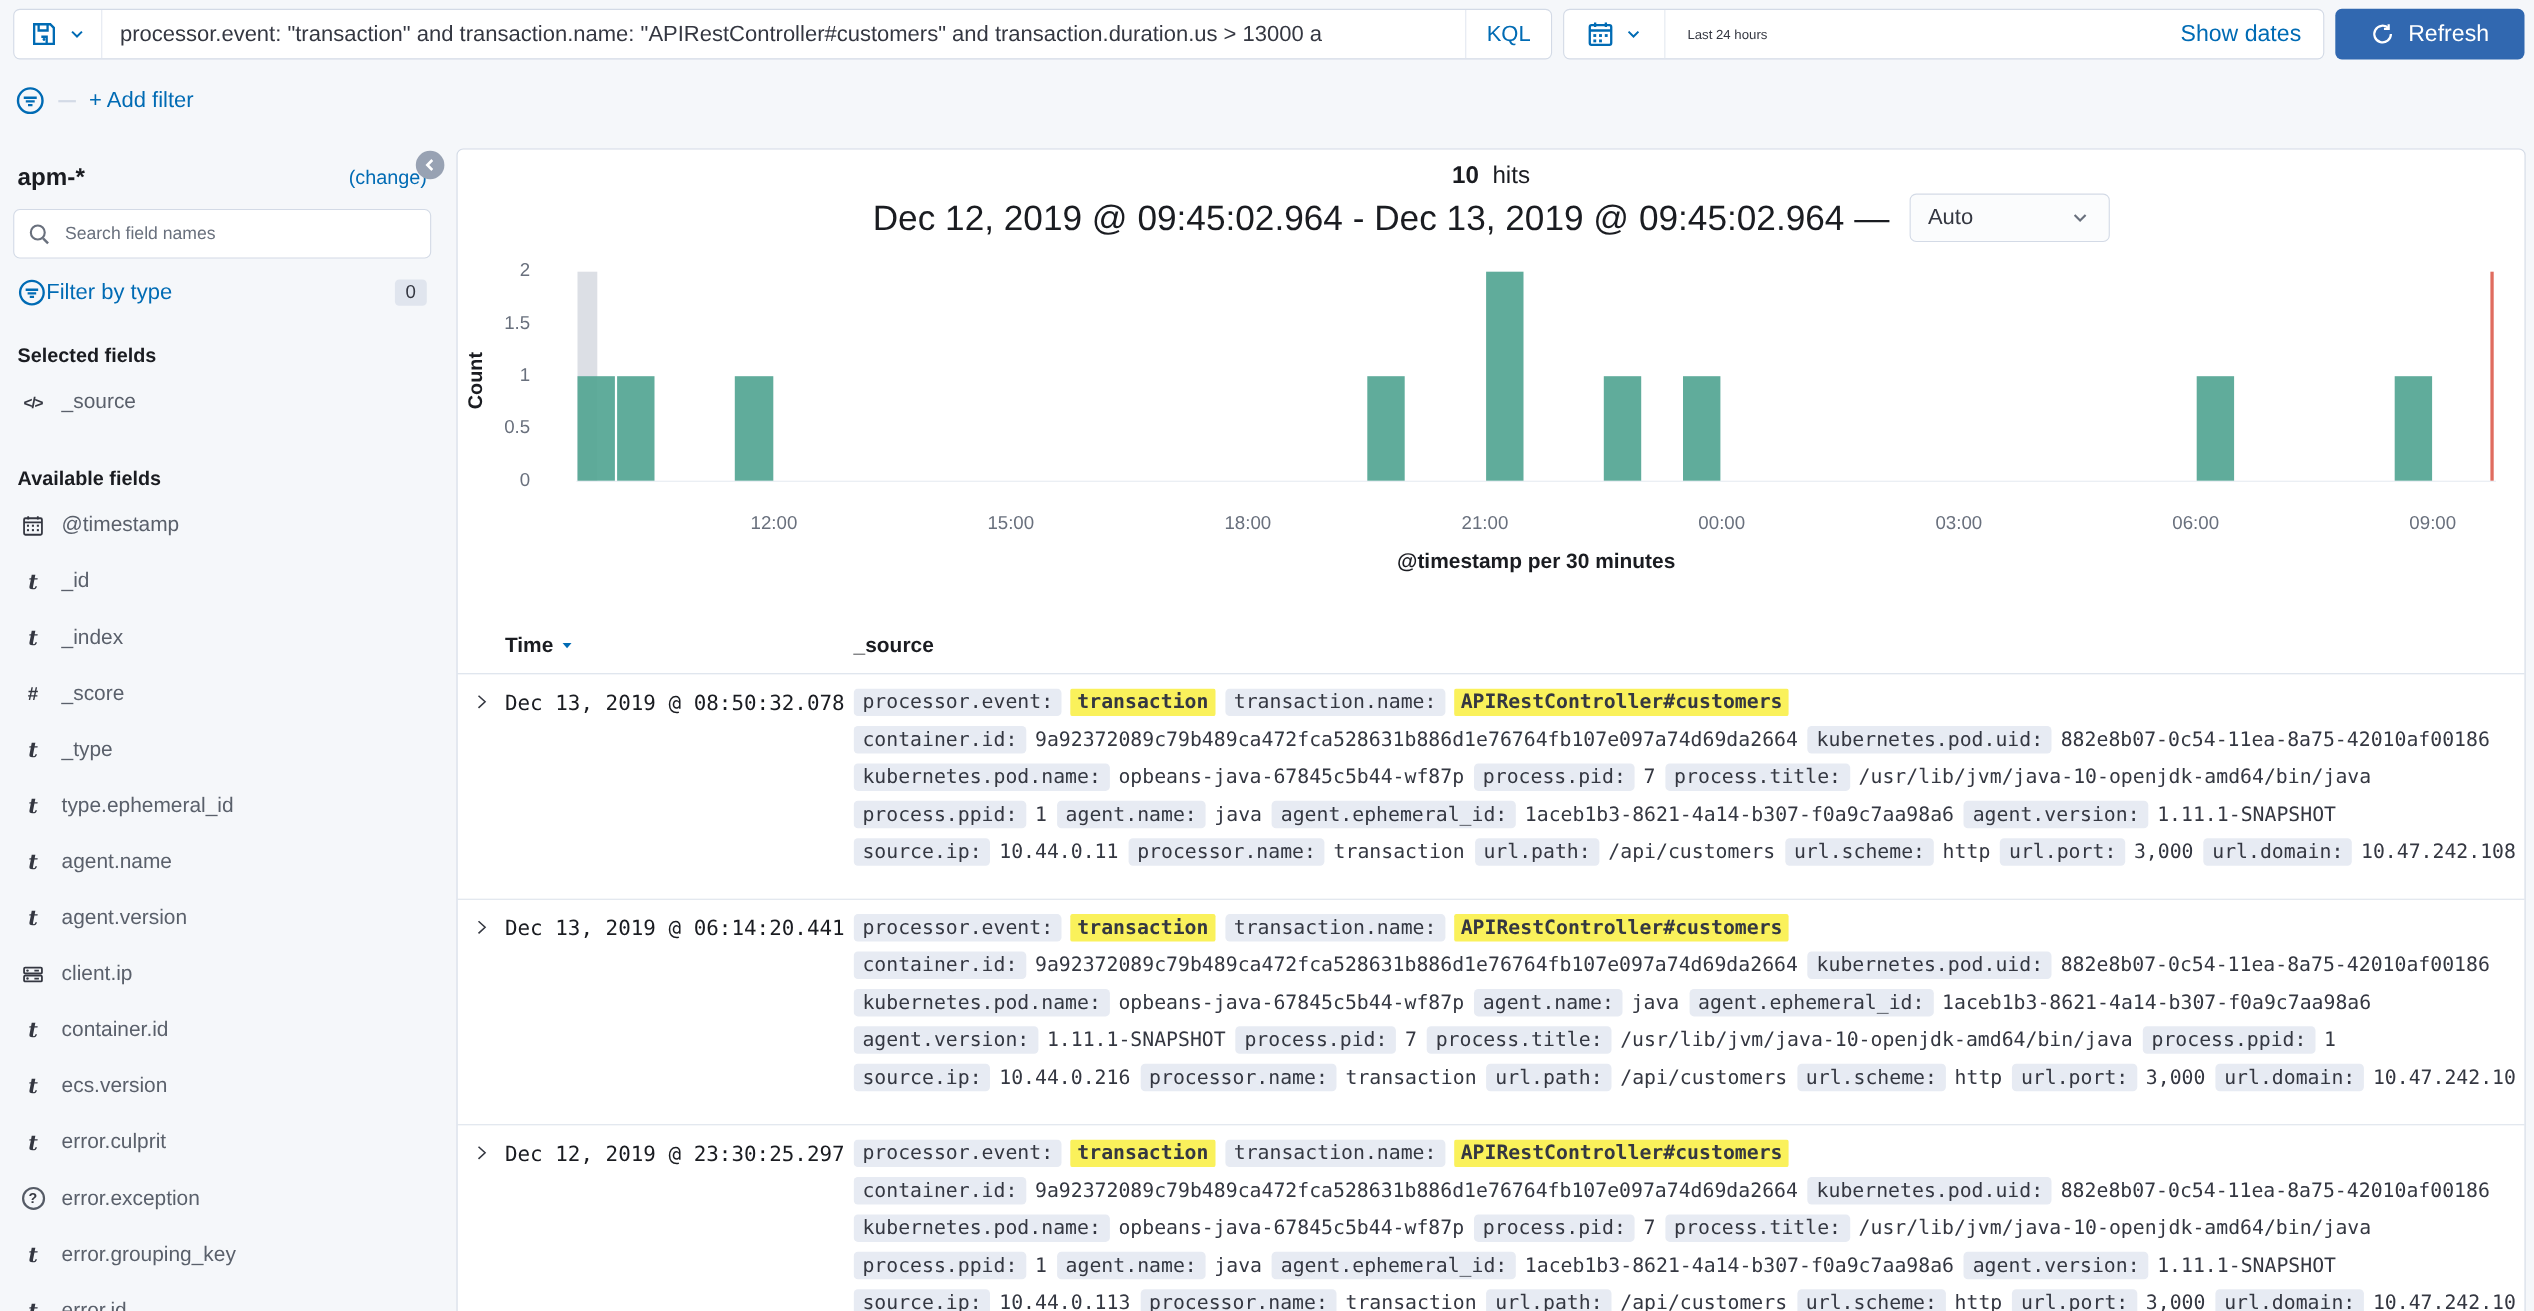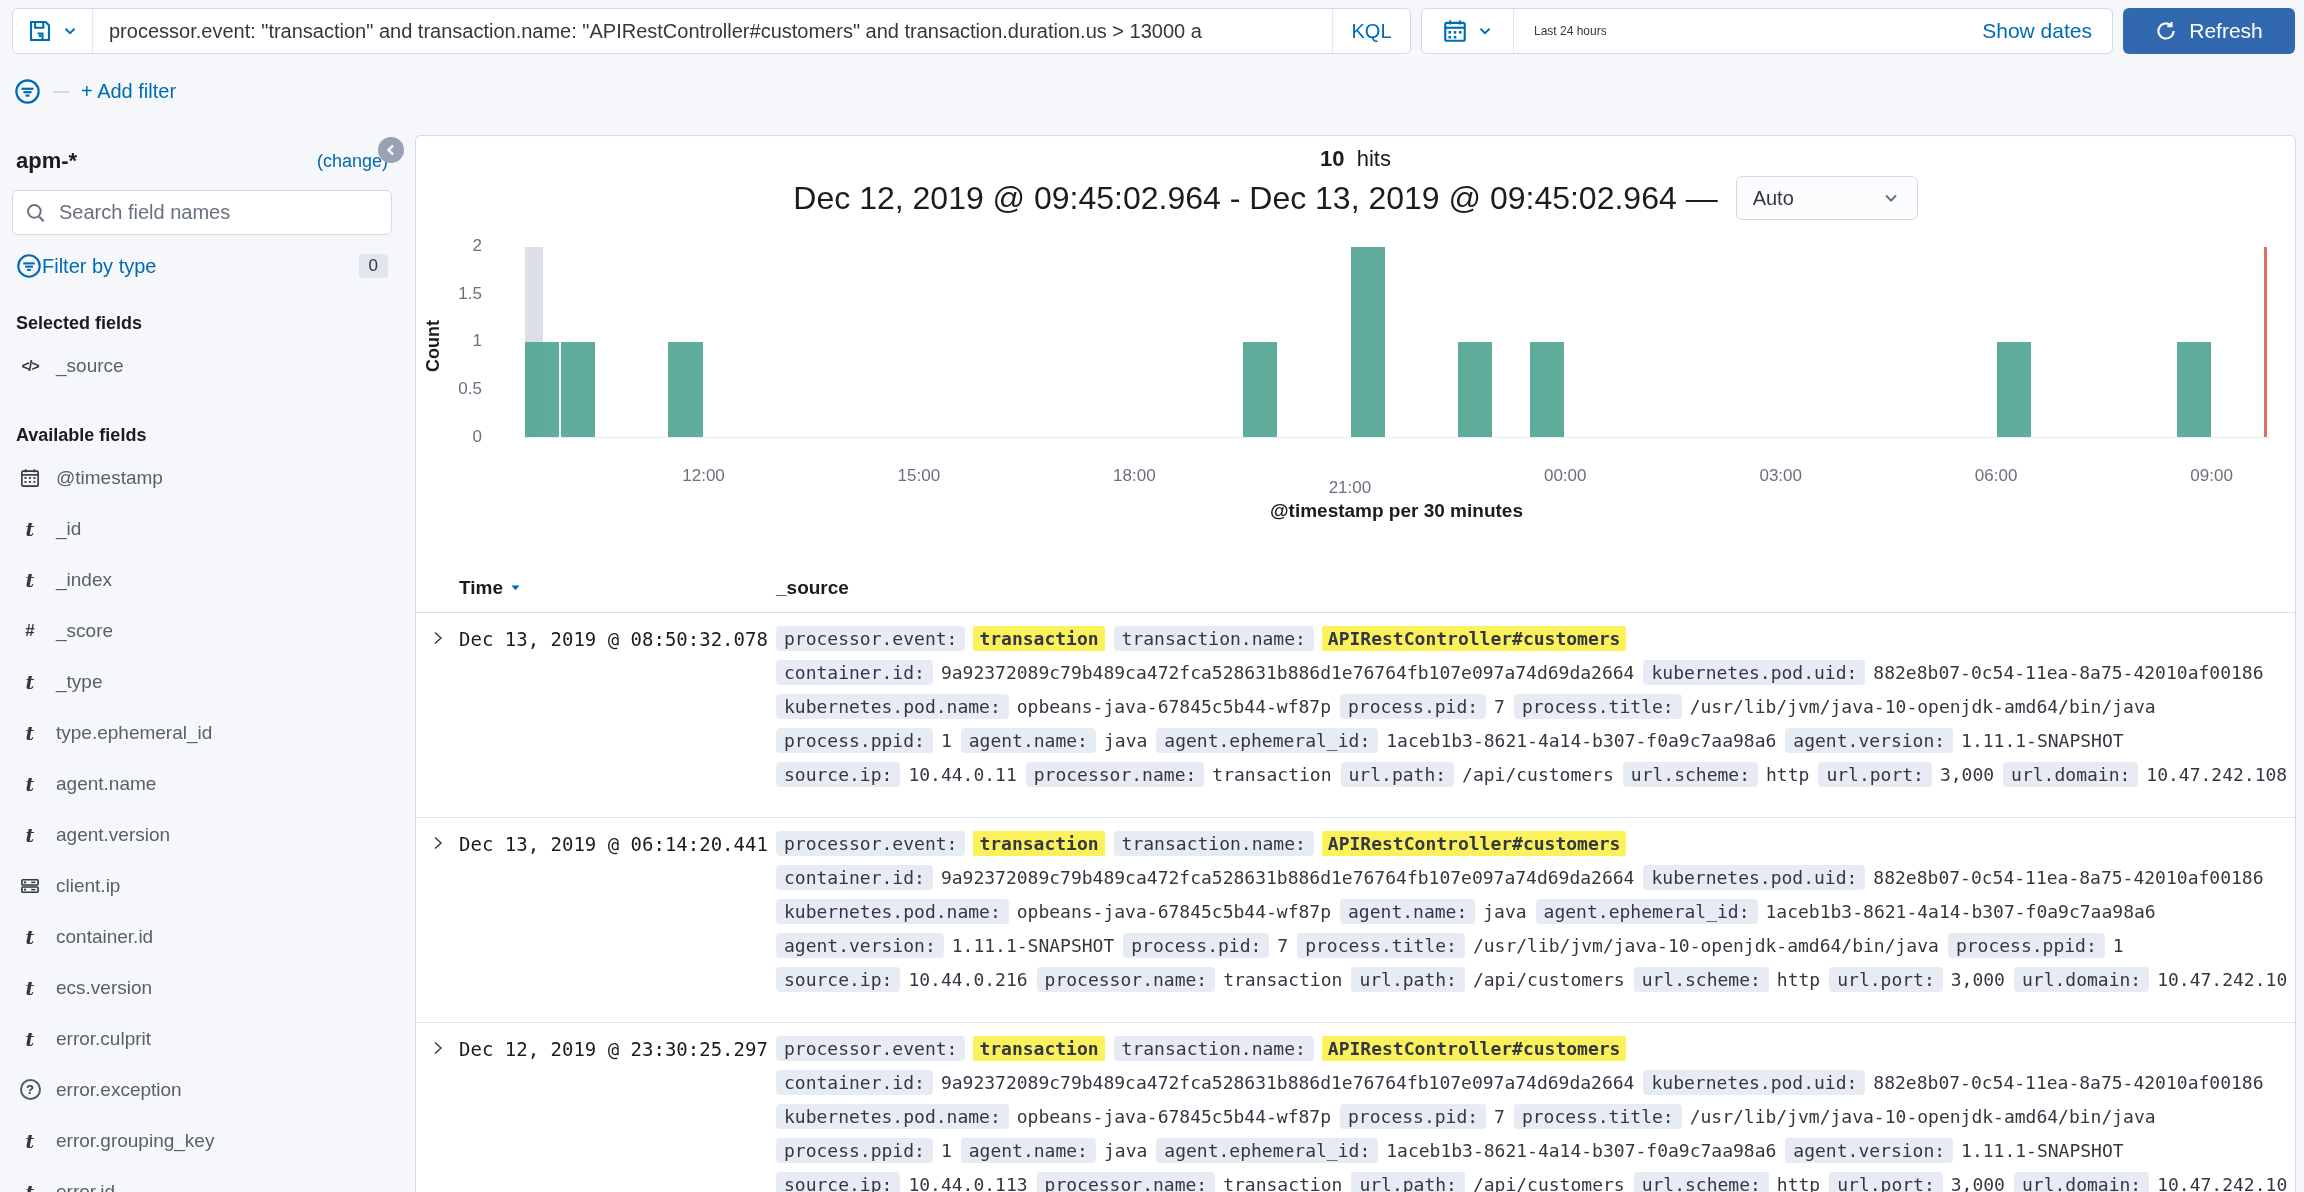--- a/index.html
+++ b/index.html
@@ -23,21 +23,21 @@
   .filterbar { position:absolute; top:78px; left:14px; display:flex; align-items:center; gap:8px; }
   .filterdash { width:16px; height:2px; background:#d3dae6; margin:0 4px; }
   .addfilter { color:#006bb4; font-size:20px; cursor:pointer; }
 
   
   .sidebar { position:absolute; top:130px; left:0; width:404px; bottom:0; padding:0 12px; }
   .sb-head { display:flex; justify-content:space-between; align-items:center; padding:18px 4px 0 4px; }
   .sb-title { font-size:22px; font-weight:bold; color:#1a1c21; }
   .sb-change { font-size:18px; color:#006bb4; cursor:pointer; }
   .sb-search { margin-top:16px; height:45px; background:#fff; border:1px solid #d3dae6; border-radius:6px; display:flex; align-items:center; gap:10px; padding:0 12px; }
-  .sb-search input { border:none; outline:none; flex:1; font-size:20px; font-family:inherit; color:#343741; background:transparent; }
+  .sb-search input { border:none; outline:none; flex:1; font-size:16px; font-family:inherit; color:#343741; background:transparent; }
   .sb-search input::placeholder { color:#69707d; }
   .sb-filtertype { margin-top:18px; display:flex; align-items:center; padding:0 4px; }
   .sb-ft-label { color:#006bb4; font-size:20px; cursor:pointer; }
   .sb-ft-count { margin-left:auto; background:#e0e5ee; border-radius:4px; padding:2px 10px; font-size:17px; color:#343741; }
   .sb-section { font-size:18px; font-weight:bold; color:#1a1c21; margin:34px 4px 0 4px; }
   .sb-fieldlist { margin-top:6px; }
   .sb-field { height:51px; display:flex; align-items:center; gap:14px; padding:0 6px; border-radius:4px; cursor:pointer; }
   .fname { font-size:19px; color:#5a606b; }
   .fi { width:24px; display:inline-flex; justify-content:center; align-items:center; flex:none; }
   .fi-t { font-family:"DejaVu Serif",serif; font-style:italic; font-weight:bold; font-size:19px; color:#343741; }
@@ -349,21 +349,21 @@
         <div class="bar" style="left:53.55%;width:1.95%;height:50.0%;opacity:0.93;"></div>
         <div class="bar" style="left:57.66%;width:1.95%;height:50.0%;opacity:0.93;"></div>
         <div class="bar" style="left:84.41%;width:1.95%;height:50.0%;opacity:0.93;"></div>
         <div class="bar" style="left:94.70%;width:1.95%;height:50.0%;opacity:0.93;"></div>
         <div class="timemarker" style="left:99.7%;"></div>
       </div>
     <div class="xaxis" id="xaxis">
         <div class="xtick" style="left:10.29%;">12:00</div>
         <div class="xtick" style="left:22.63%;">15:00</div>
         <div class="xtick" style="left:34.98%;">18:00</div>
-        <div class="xtick" style="left:47.33%;margin-top:12px;">21:00</div>
+        <div class="xtick" style="left:47.33%;">21:00</div>
         <div class="xtick" style="left:59.67%;">00:00</div>
         <div class="xtick" style="left:72.02%;">03:00</div>
         <div class="xtick" style="left:84.36%;">06:00</div>
         <div class="xtick" style="left:96.71%;">09:00</div>
       </div>
     <div class="xtitle">@timestamp per 30 minutes</div>
 
     <div class="dtable">
       <div class="thead">
         <span class="th-time">

